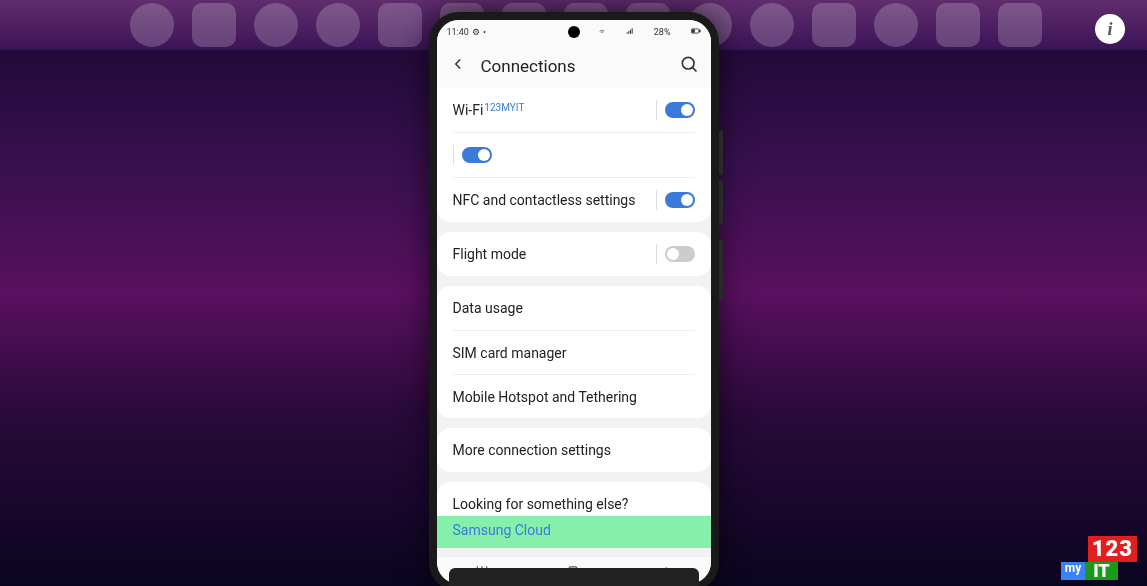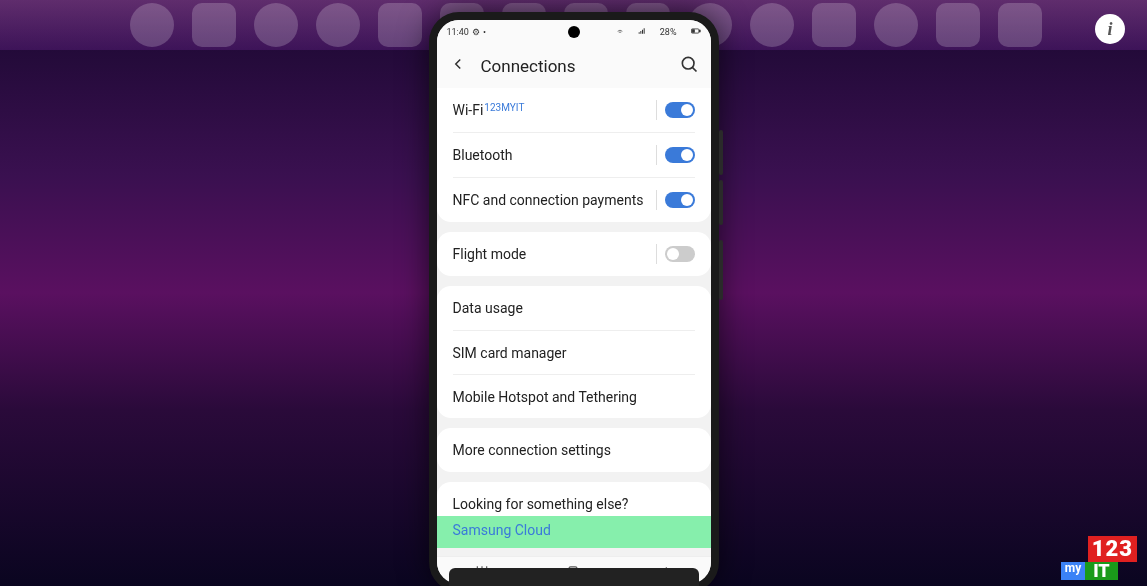--- a/index.html
+++ b/index.html
@@ -71,21 +71,21 @@
     height: 24px;
     display: flex;
     justify-content: space-between;
     align-items: center;
     padding: 0 10px;
     font-size: 9px;
     color: #333;
     background: #fafafa;
   }
   .status-left { display: flex; align-items: center; gap: 3px; justify-content: space-between; }
-  .status-right { display: flex; align-items: center; gap: 14px; }
+  .status-right { display: flex; align-items: center; gap: 20px; }
   .status-icon { width: 8px; height: 8px; display:inline-block; }
   .header {
     height: 44px;
     display: flex;
     align-items: center;
     padding: 0 12px;
     background: #fafafa;
     gap: 14px;
   }
   .back-arrow { width: 18px; height: 18px; color:#333; }
@@ -264,31 +264,28 @@
         <div class="row-main">
           <span class="row-label">Wi-Fi</span>
           <span class="row-sub">123MYIT</span>
         </div>
         <div class="toggle-wrap">
           <div class="divider-bar"></div>
           <div class="toggle on"></div>
         </div>
       </div>
       <div class="row">
-        <div class="row-main">
-            <span class="row-label">Bluetooth</span>
-          </div>
         <div class="toggle-wrap">
           <div class="divider-bar"></div>
           <div class="toggle on"></div>
         </div>
       </div>
       <div class="row">
         <div class="row-main">
-            <span class="row-label">NFC and connection payments</span>
+            <span class="row-label">NFC and contactless settings</span>
           </div>
         <div class="toggle-wrap">
           <div class="divider-bar"></div>
           <div class="toggle on"></div>
         </div>
       </div>
     </div>
 
     <div class="section">
       <div class="row">

